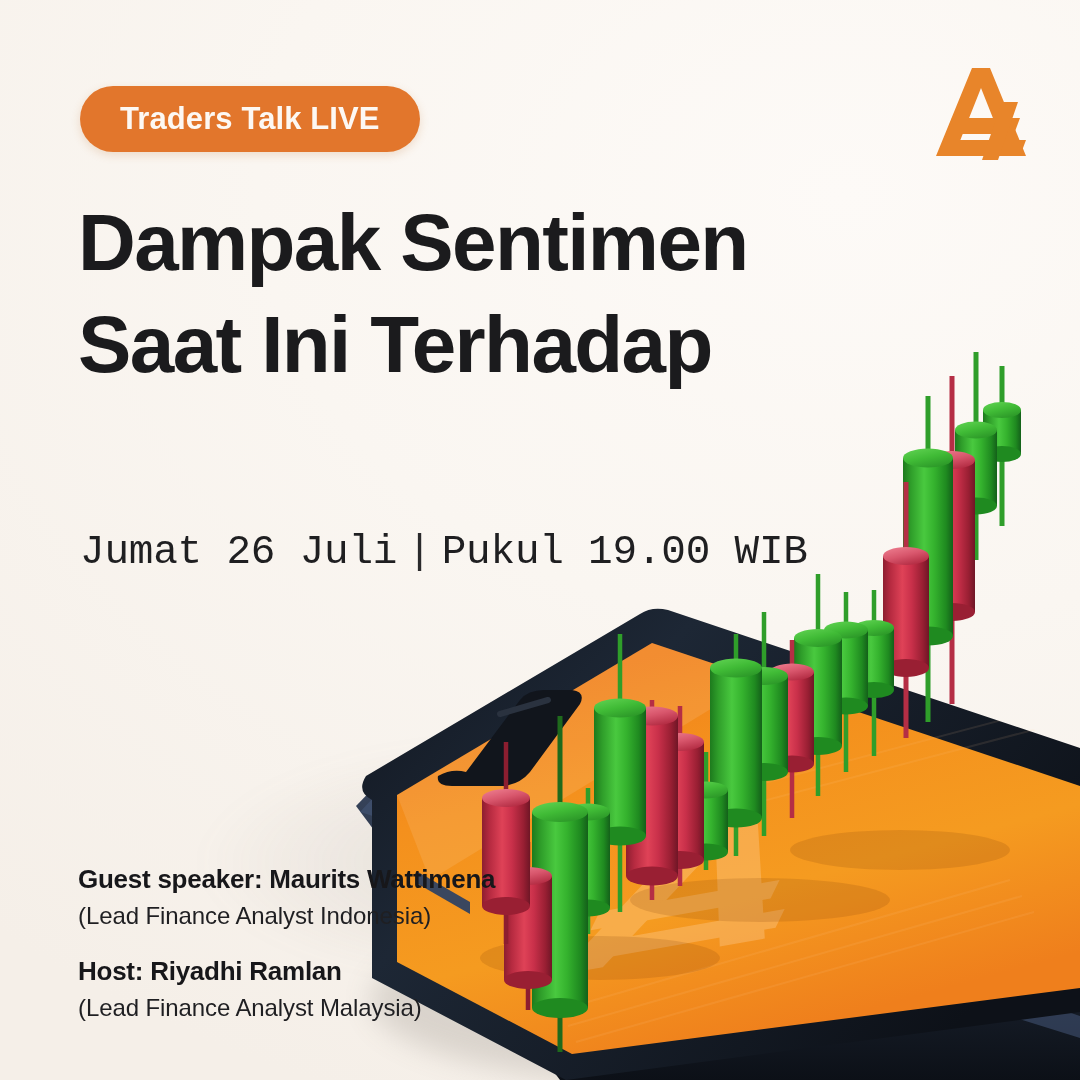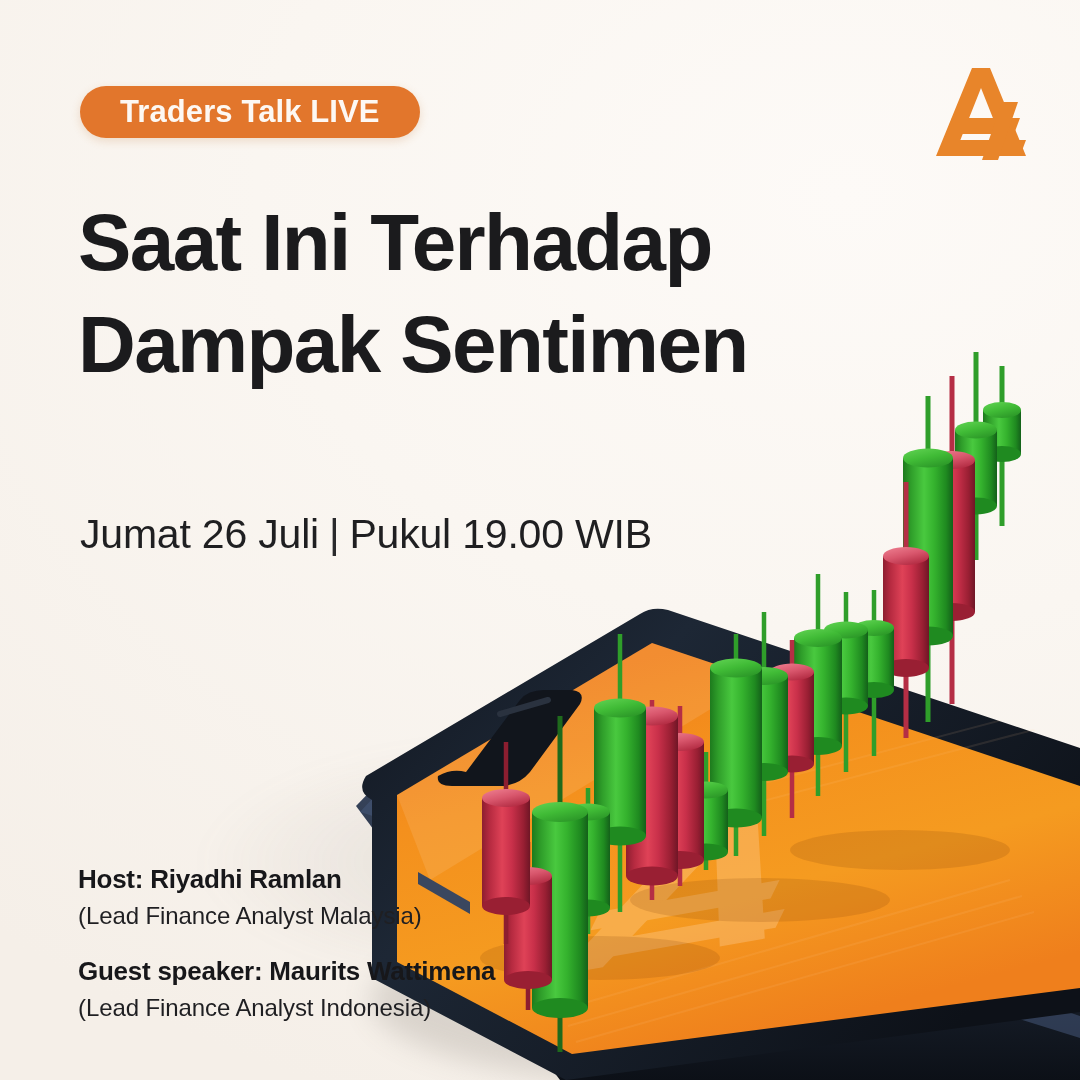--- a/index.html
+++ b/index.html
@@ -27,21 +27,21 @@
     left: 140px; top: 700px;
     width: 860px; height: 360px;
     background: radial-gradient(55% 50% at 45% 45%, rgba(120,110,100,.16) 0%, rgba(120,110,100,0) 70%);
     filter: blur(10px);
   }
 
   
   .badge {
     position: absolute;
     left: 80px; top: 86px;
-    height: 52px;
+    height: 66px;
     padding: 0 40px;
     display: flex; align-items: center; justify-content: center;
     background: #e2762c;
     border-radius: 999px;
     box-shadow: 0 3px 10px rgba(190,110,40,.20);
   }
   .badge-text {
     color: #fdf8f3;
     font-size: 31px;
     font-weight: 700;
@@ -66,26 +66,27 @@
     line-height: 1.28;
     font-weight: 700;
     letter-spacing: -1.6px;
     font-stretch: condensed;
   }
   .headline-line { display: block; white-space: nowrap; }
 
   
   .datetime {
     position: absolute;
-    left: 80px; top: 511px;
+    left: 80px; top: 529px;
     color: #1f1f21;
     font-size: 41px;
     font-weight: 400;
     letter-spacing: -.2px;
     white-space: nowrap;
+    font-family: Liberation Mono, monospace;
   }
   .datetime .sep {
     display: inline-block;
     margin: 0 10px;
     color: #2a2a2c;
     font-weight: 300;
   }
 
   
   .credits { position: absolute; left: 78px; top: 864px; }
@@ -400,32 +401,32 @@
   <div class="logo">
     <svg viewBox="0 0 104 108" xmlns="http://www.w3.org/2000/svg">
       <path d="M 8 100 L 44 12 L 62 12 L 98 100 L 80 100 L 53 32 L 26 100 Z" fill="#e8852a"></path>
       <path d="M 24 62 L 92 62 L 86 78 L 18 78 Z" fill="#e8852a"></path>
       <path d="M 16 84 L 98 84 L 92 100 L 10 100 Z" fill="#e8852a"></path>
       <path d="M 74 46 L 90 46 L 70 104 L 54 104 Z" fill="#e8852a"></path>
     </svg>
   </div>
 
   <div class="headline">
+    <span class="headline-line">Dampak Sentimen</span>
     <span class="headline-line">Saat Ini Terhadap</span>
-    <span class="headline-line">Dampak Sentimen</span>
   </div>
 
   <div class="datetime">
     <span>Jumat 26 Juli</span><span class="sep">|</span><span>Pukul 19.00 WIB</span>
   </div>
 
   <div class="credits">
+    <div class="credit-block">
+      <div class="credit-name">Guest speaker: Maurits Wattimena</div>
+      <div class="credit-role">(Lead Finance Analyst Indonesia)</div>
+    </div>
     <div class="credit-block">
       <div class="credit-name">Host: Riyadhi Ramlan</div>
       <div class="credit-role">(Lead Finance Analyst Malaysia)</div>
     </div>
-    <div class="credit-block">
-      <div class="credit-name">Guest speaker: Maurits Wattimena</div>
-      <div class="credit-role">(Lead Finance Analyst Indonesia)</div>
-    </div>
   </div>
 
 </div>
 
 </body></html>

